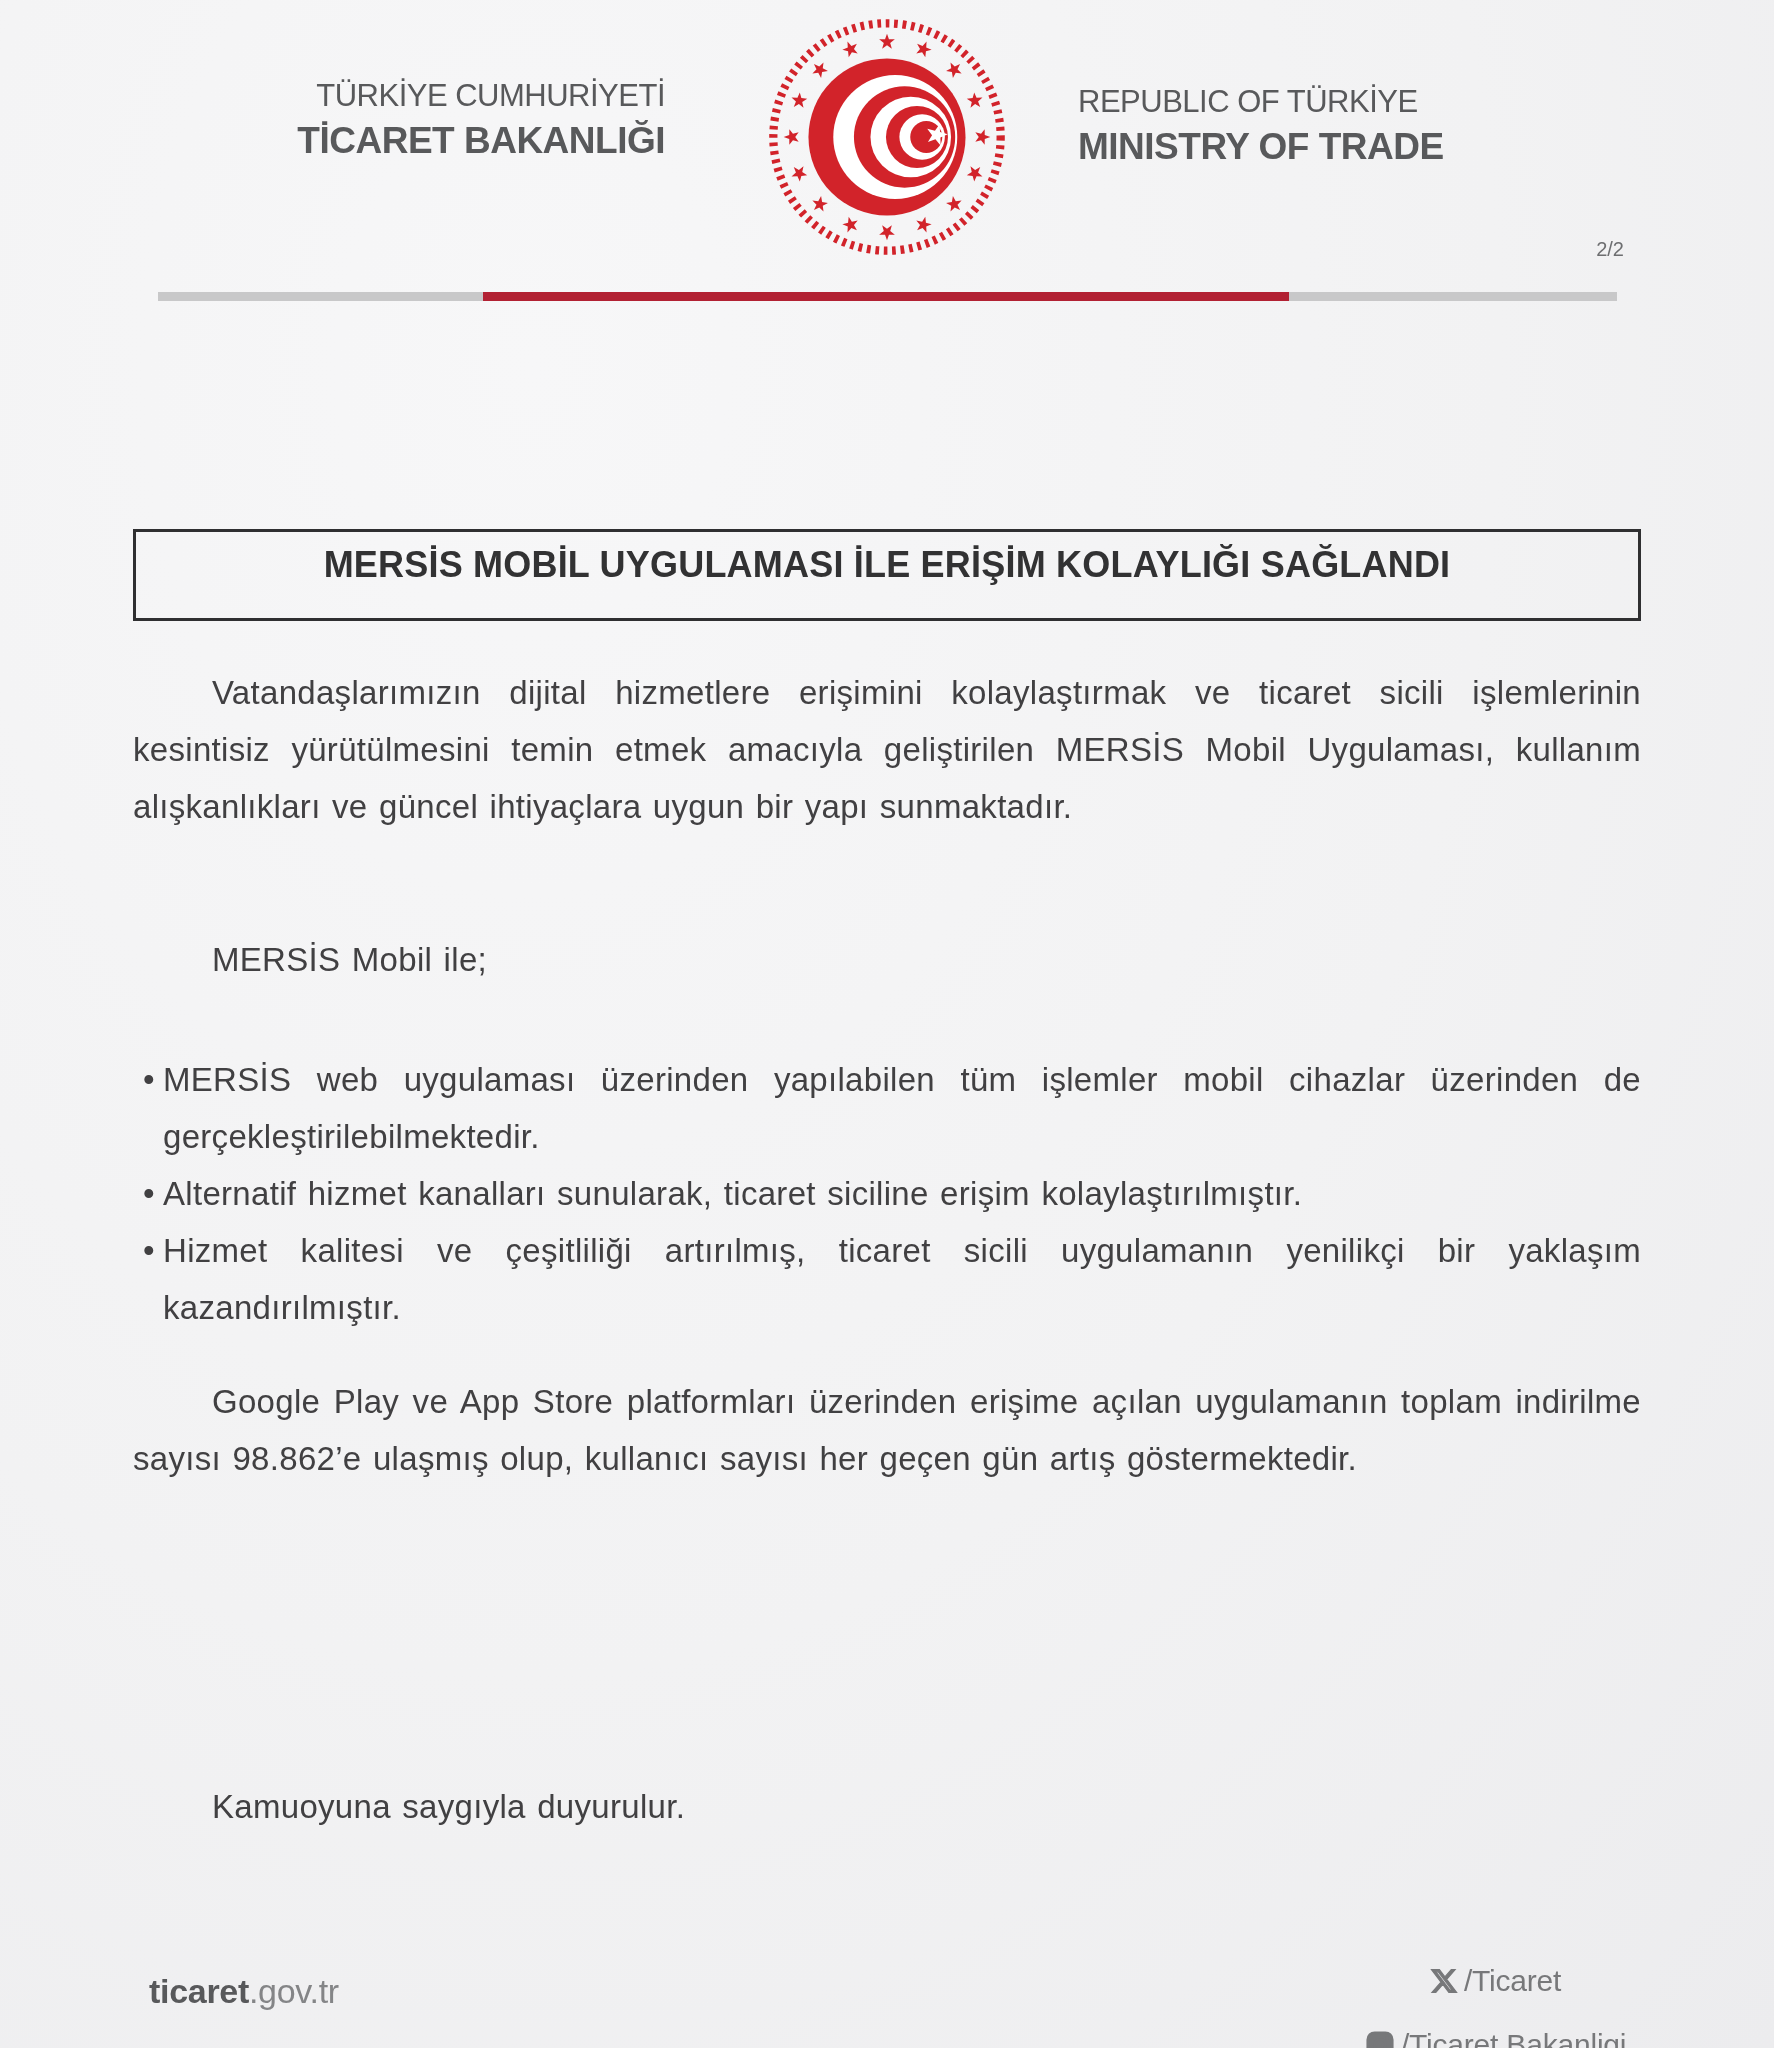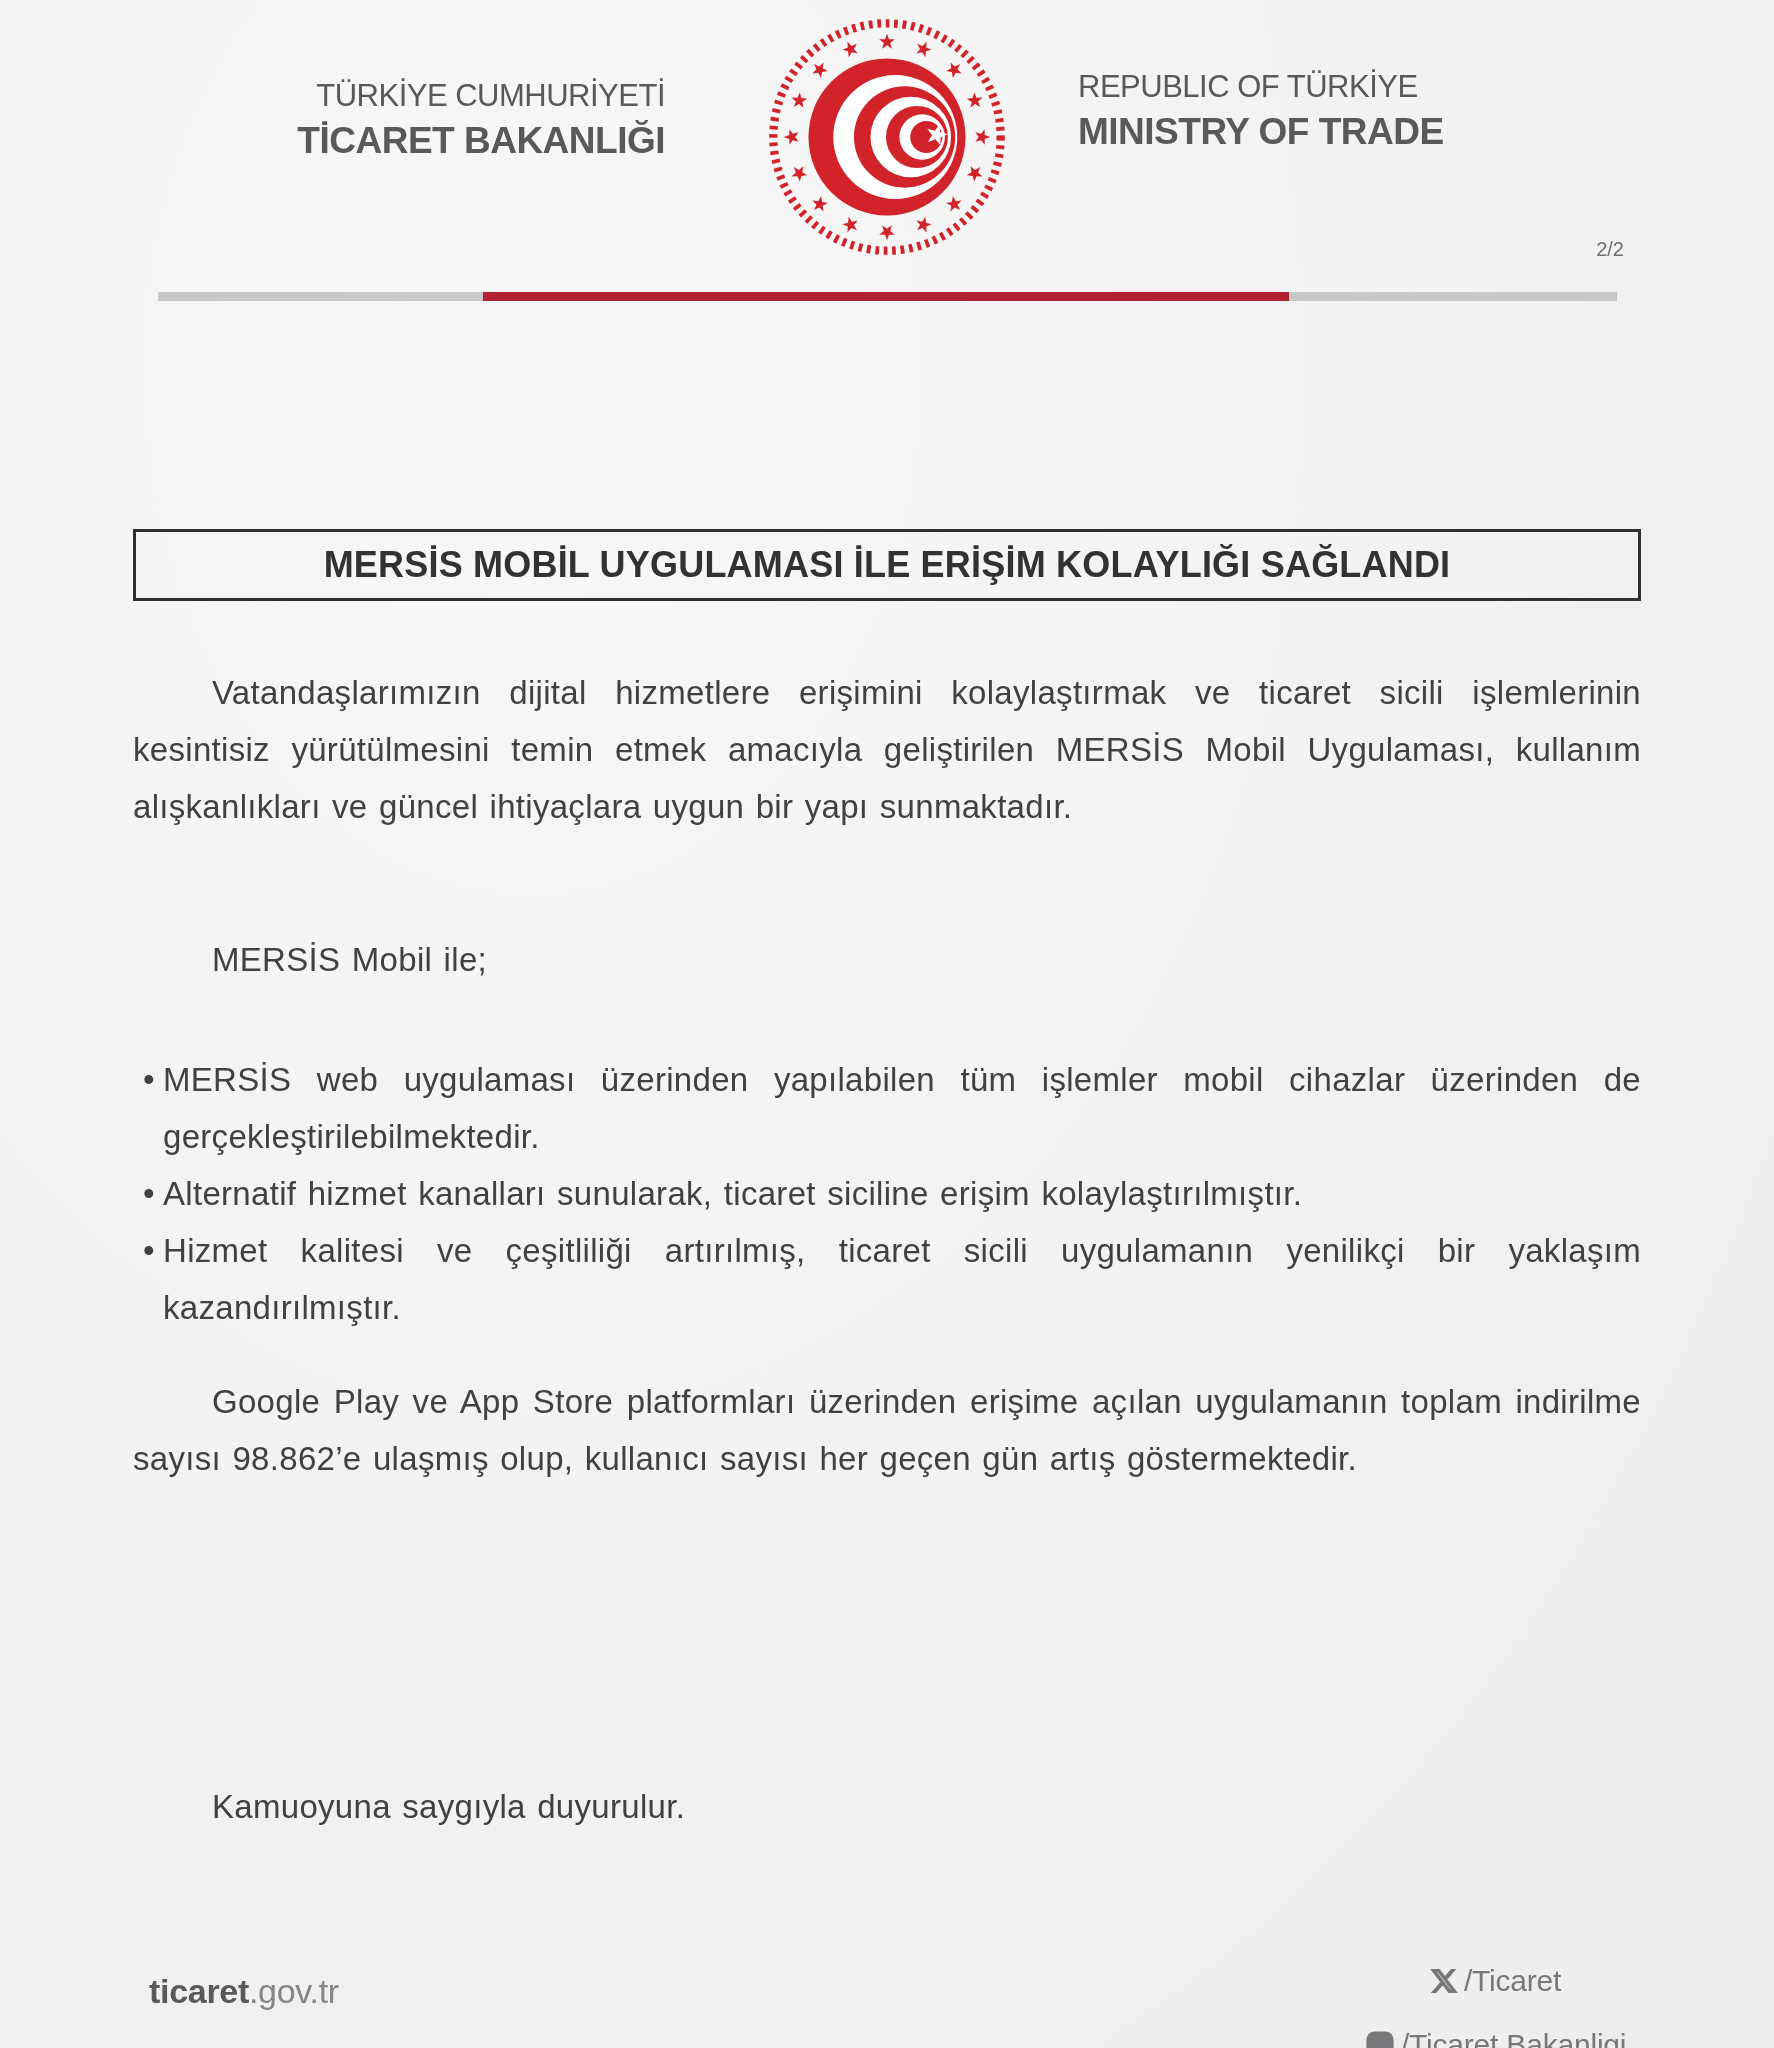--- a/index.html
+++ b/index.html
@@ -13,39 +13,39 @@
     color:#414042;
     overflow:hidden;
   }
 
   
   .hdr-left {
     position:absolute; left:195px; top:74px; width:470px;
     text-align:right; color:#58595b; letter-spacing:-0.5px;
   }
   .hdr-right {
-    position:absolute; left:1078px; top:65px; width:560px;
+    position:absolute; left:1078px; top:80px; width:560px;
     text-align:left; color:#58595b; letter-spacing:-0.5px;
   }
   .hdr-line1 { font-size:31px; font-weight:400; line-height:44px; }
   .hdr-line2 { font-size:37px; font-weight:700; line-height:46px; }
 
   .logo { position:absolute; left:763px; top:13px; width:248px; height:248px; }
 
   .page-num {
     position:absolute; top:238px; right:150px;
     font-size:20px; color:#6d6e70; letter-spacing:0px;
   }
 
   .divider { position:absolute; left:158px; top:292px; width:1459px; height:9px; background:#c8c8c9; }
   .divider-red { position:absolute; left:325px; top:0; width:806px; height:9px; background:#b22133; }
 
   
   .title-box {
-    position:absolute; left:133px; top:529px; width:1508px; height:72px;
+    position:absolute; left:133px; top:529px; width:1508px; height:92px;
     border:3px solid #2f2f31; text-align:center;
   }
   .title-box h1 {
     font-size:36px; font-weight:700; color:#323233;
     line-height:66px; letter-spacing:0.2px; white-space:nowrap;
   }
 
   
   .para, .lead-in, .bullets, .closing {
     position:absolute; left:133px; width:1508px;

